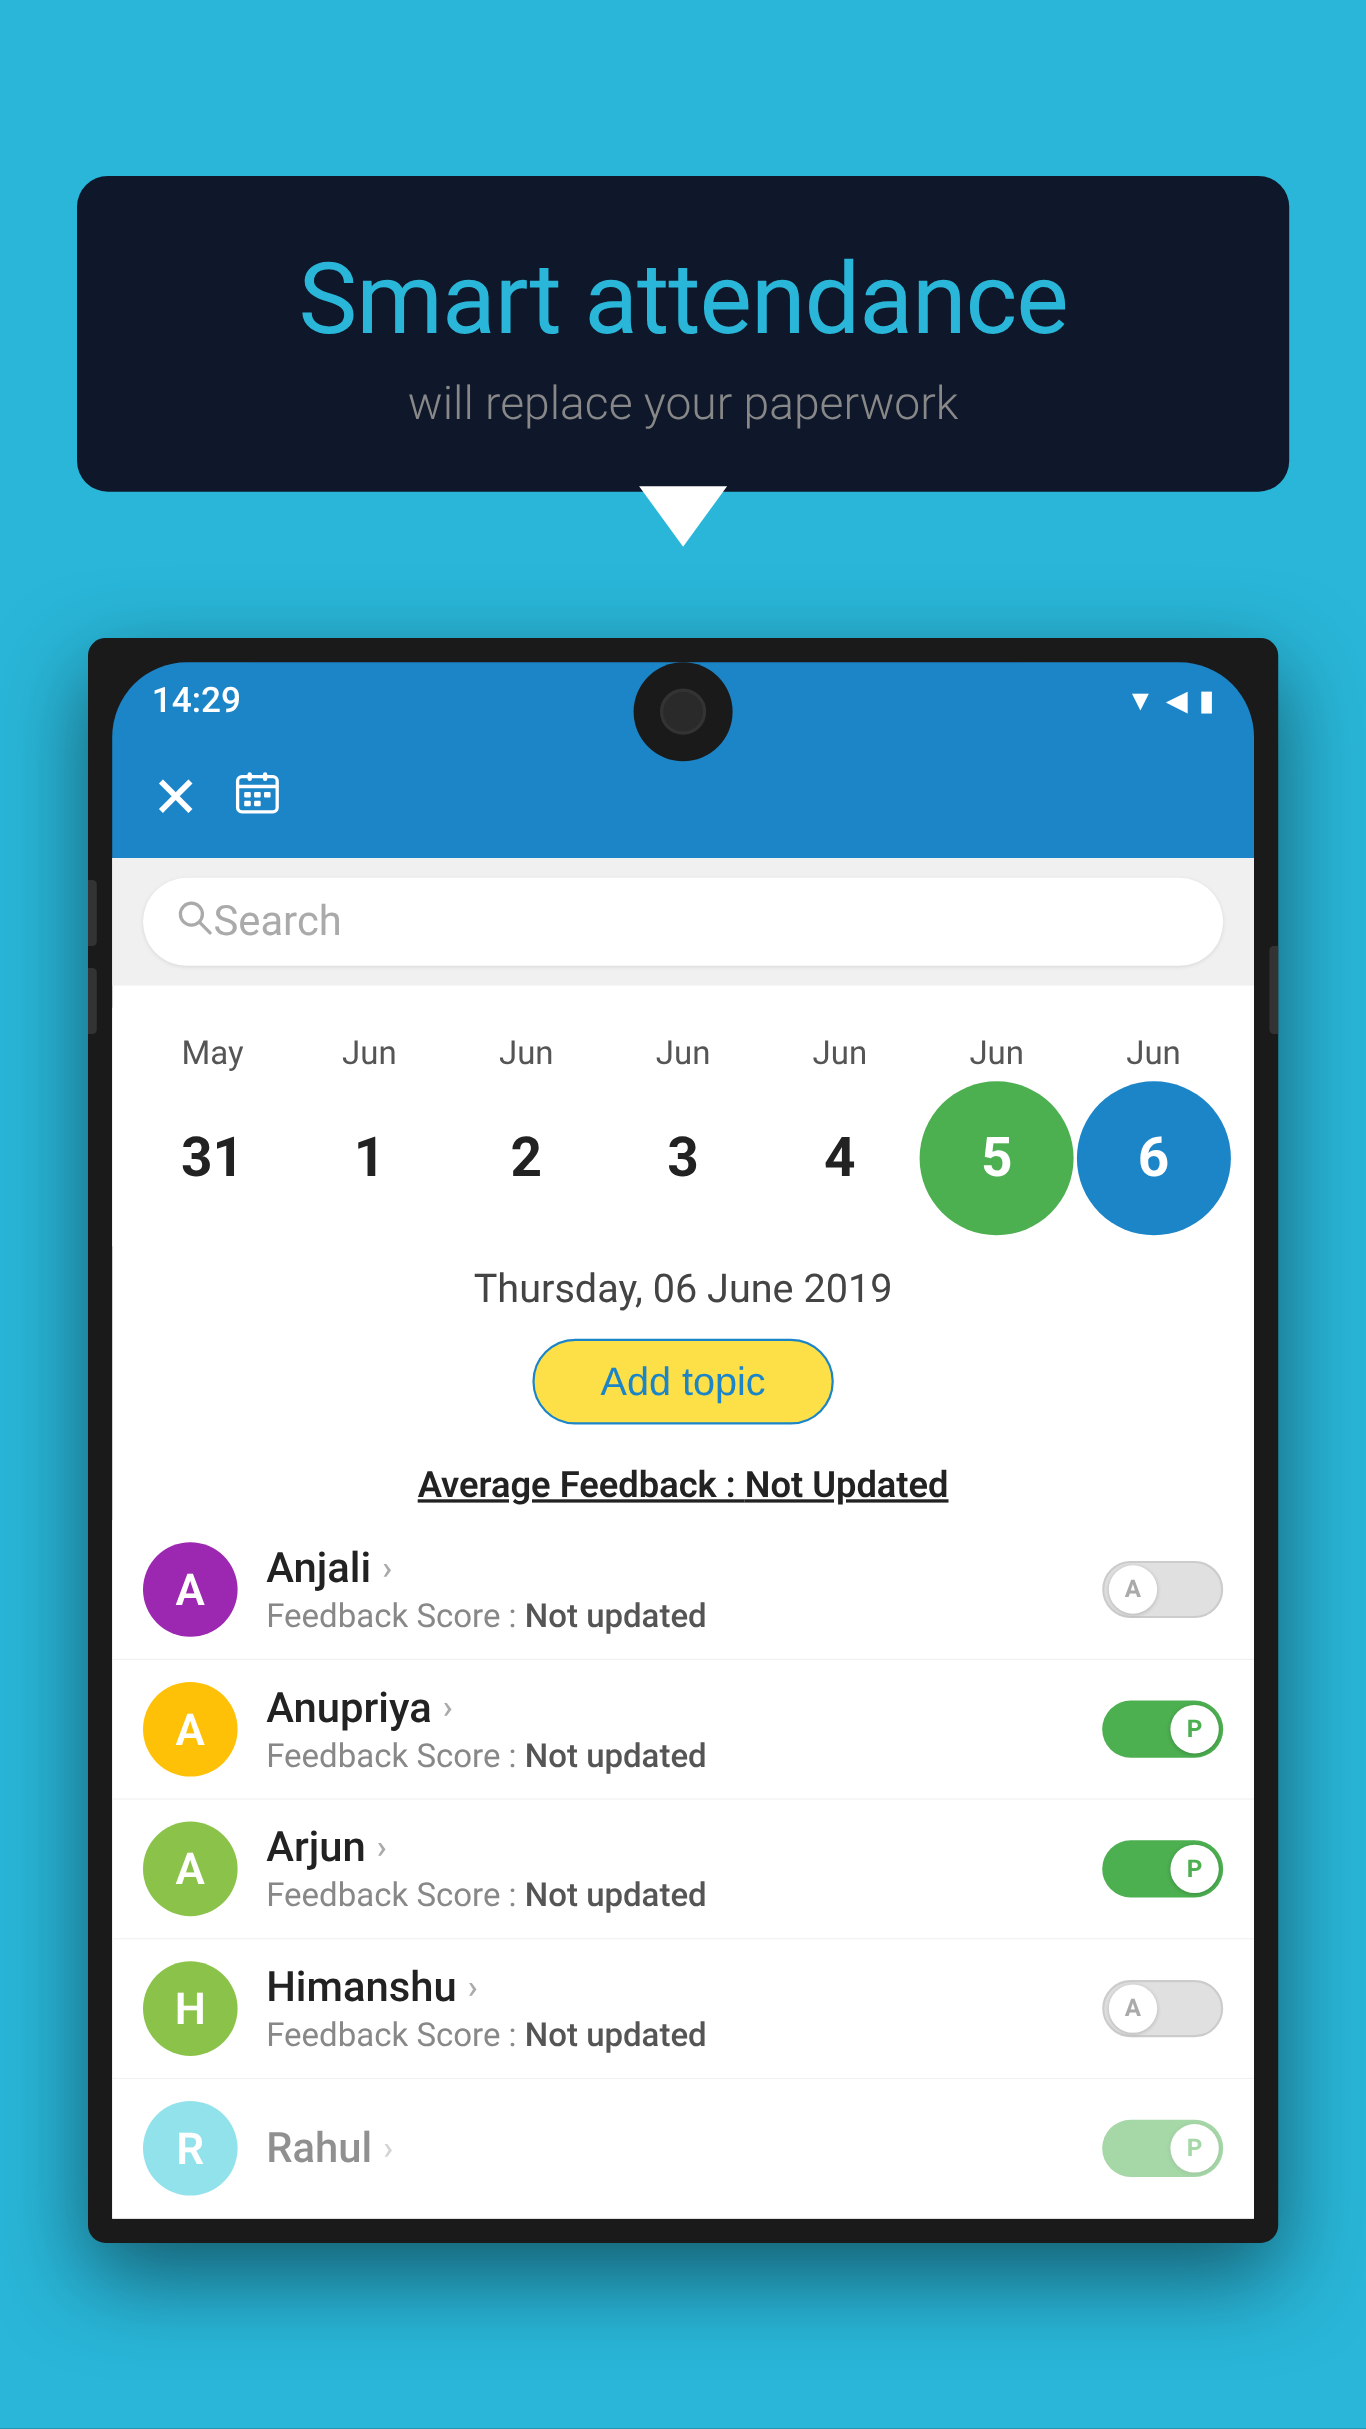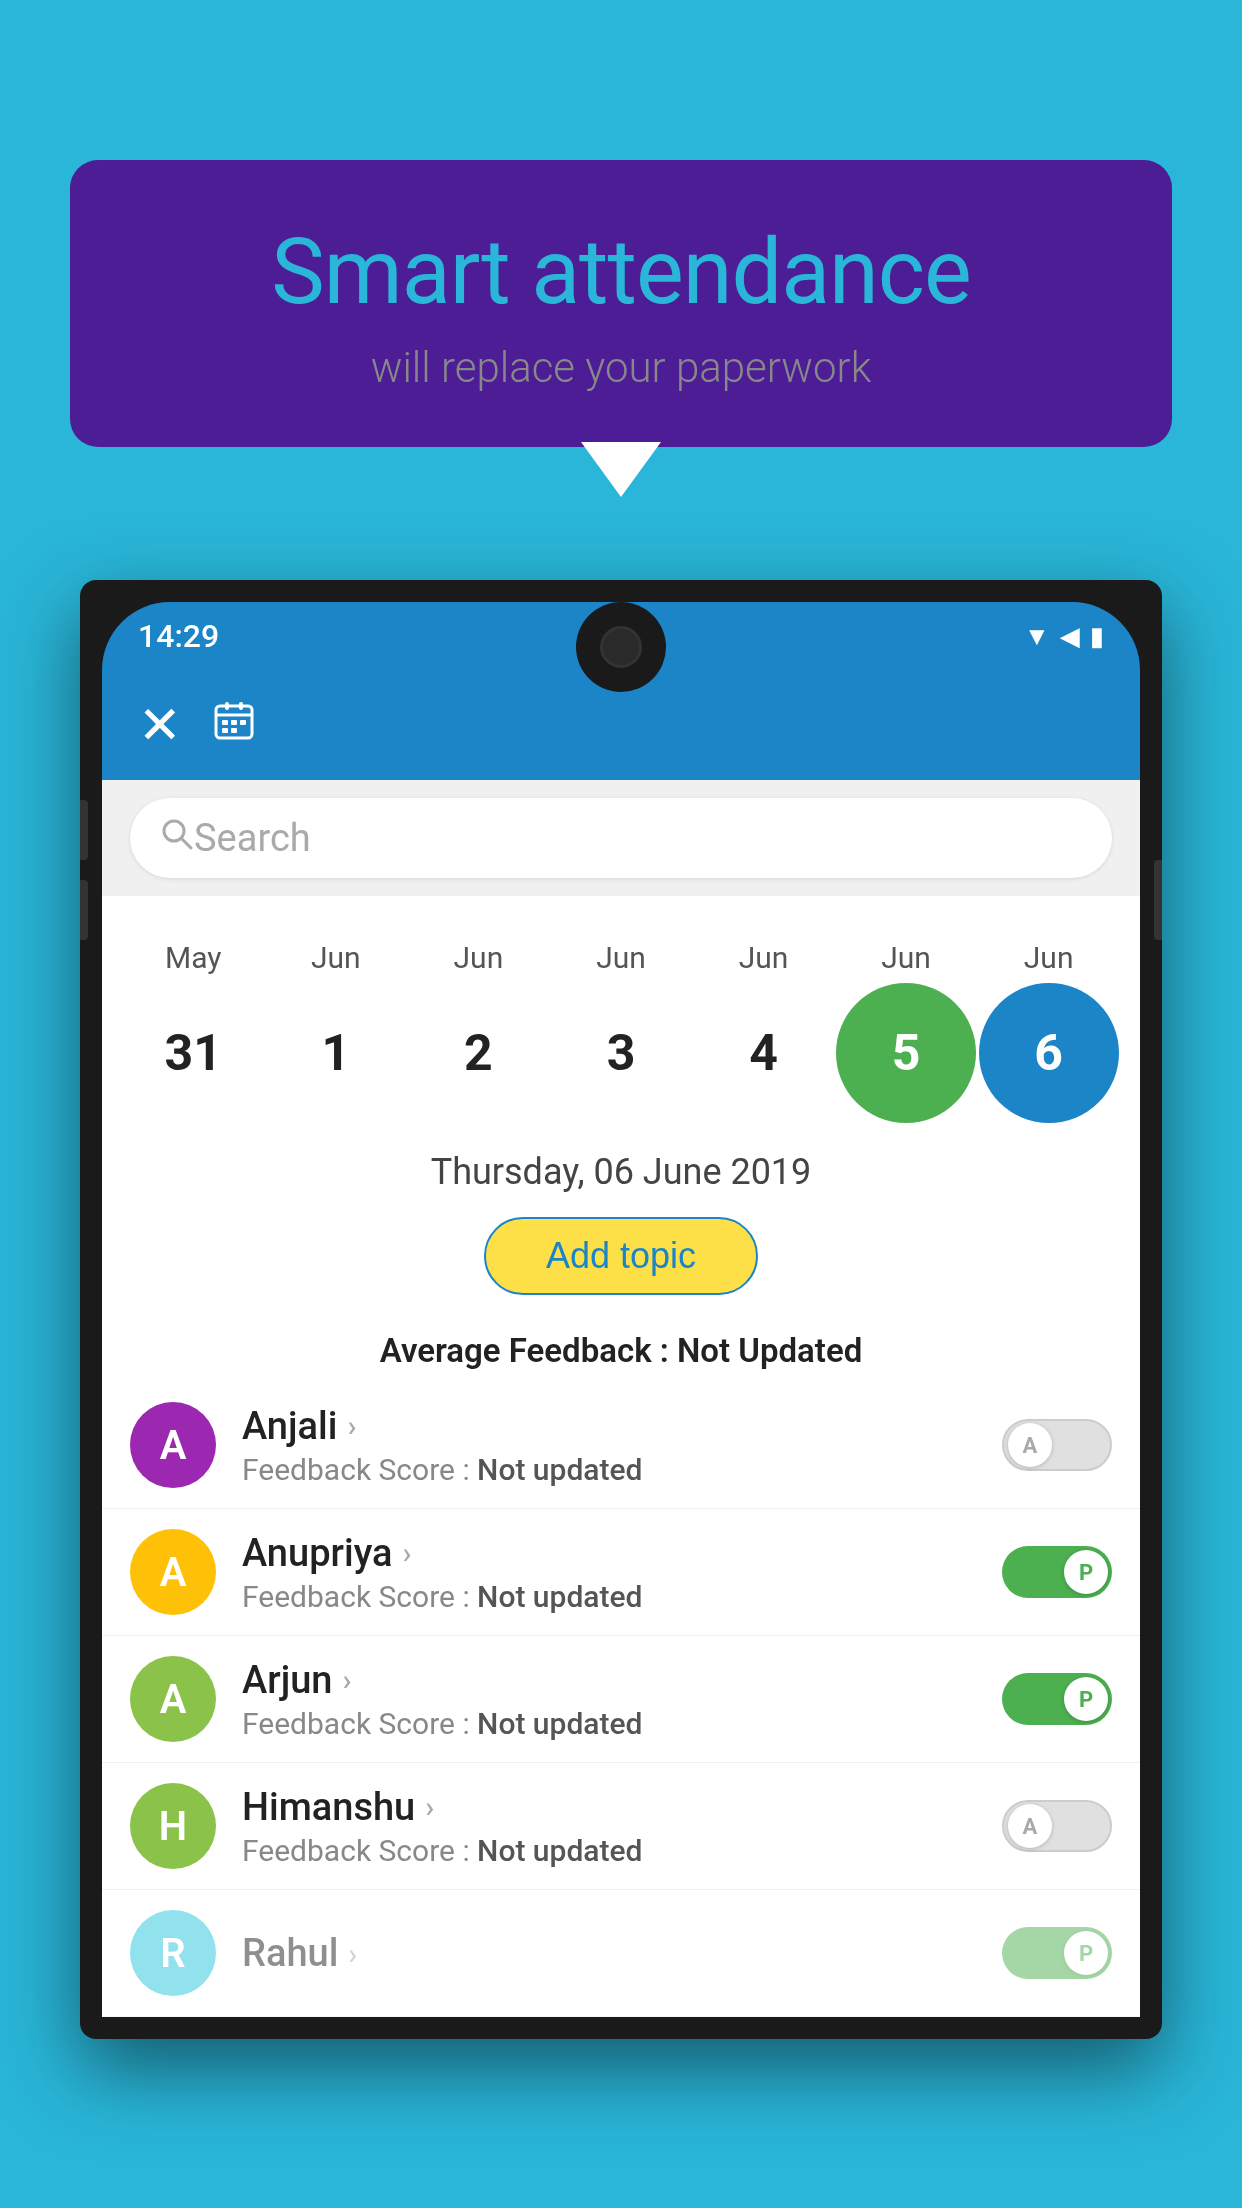--- a/index.html
+++ b/index.html
@@ -13,21 +13,21 @@
     }
 
     
     .speech-bubble-wrapper {
       position: absolute;
       top: 160px;
       left: 70px;
       right: 70px;
     }
     .speech-bubble {
-      background: #4c1d95;
+      background: #0f172a;
       border-radius: 28px;
       padding: 60px 60px 55px;
       text-align: center;
       position: relative;
     }
     .speech-bubble::after {
       content: '';
       position: absolute;
       bottom: -50px;
       left: 50%;
@@ -241,20 +241,21 @@
     
     .feedback-label {
       text-align: center;
       color: #888;
       font-size: 33px;
       padding-bottom: 12px;
     }
     .feedback-label span {
       color: #222;
       font-weight: 600;
+      text-decoration: underline;
     }
 
     
     .student-list {
       background: white;
     }
     .student-item {
       display: flex;
       align-items: center;
       padding: 20px 28px;

